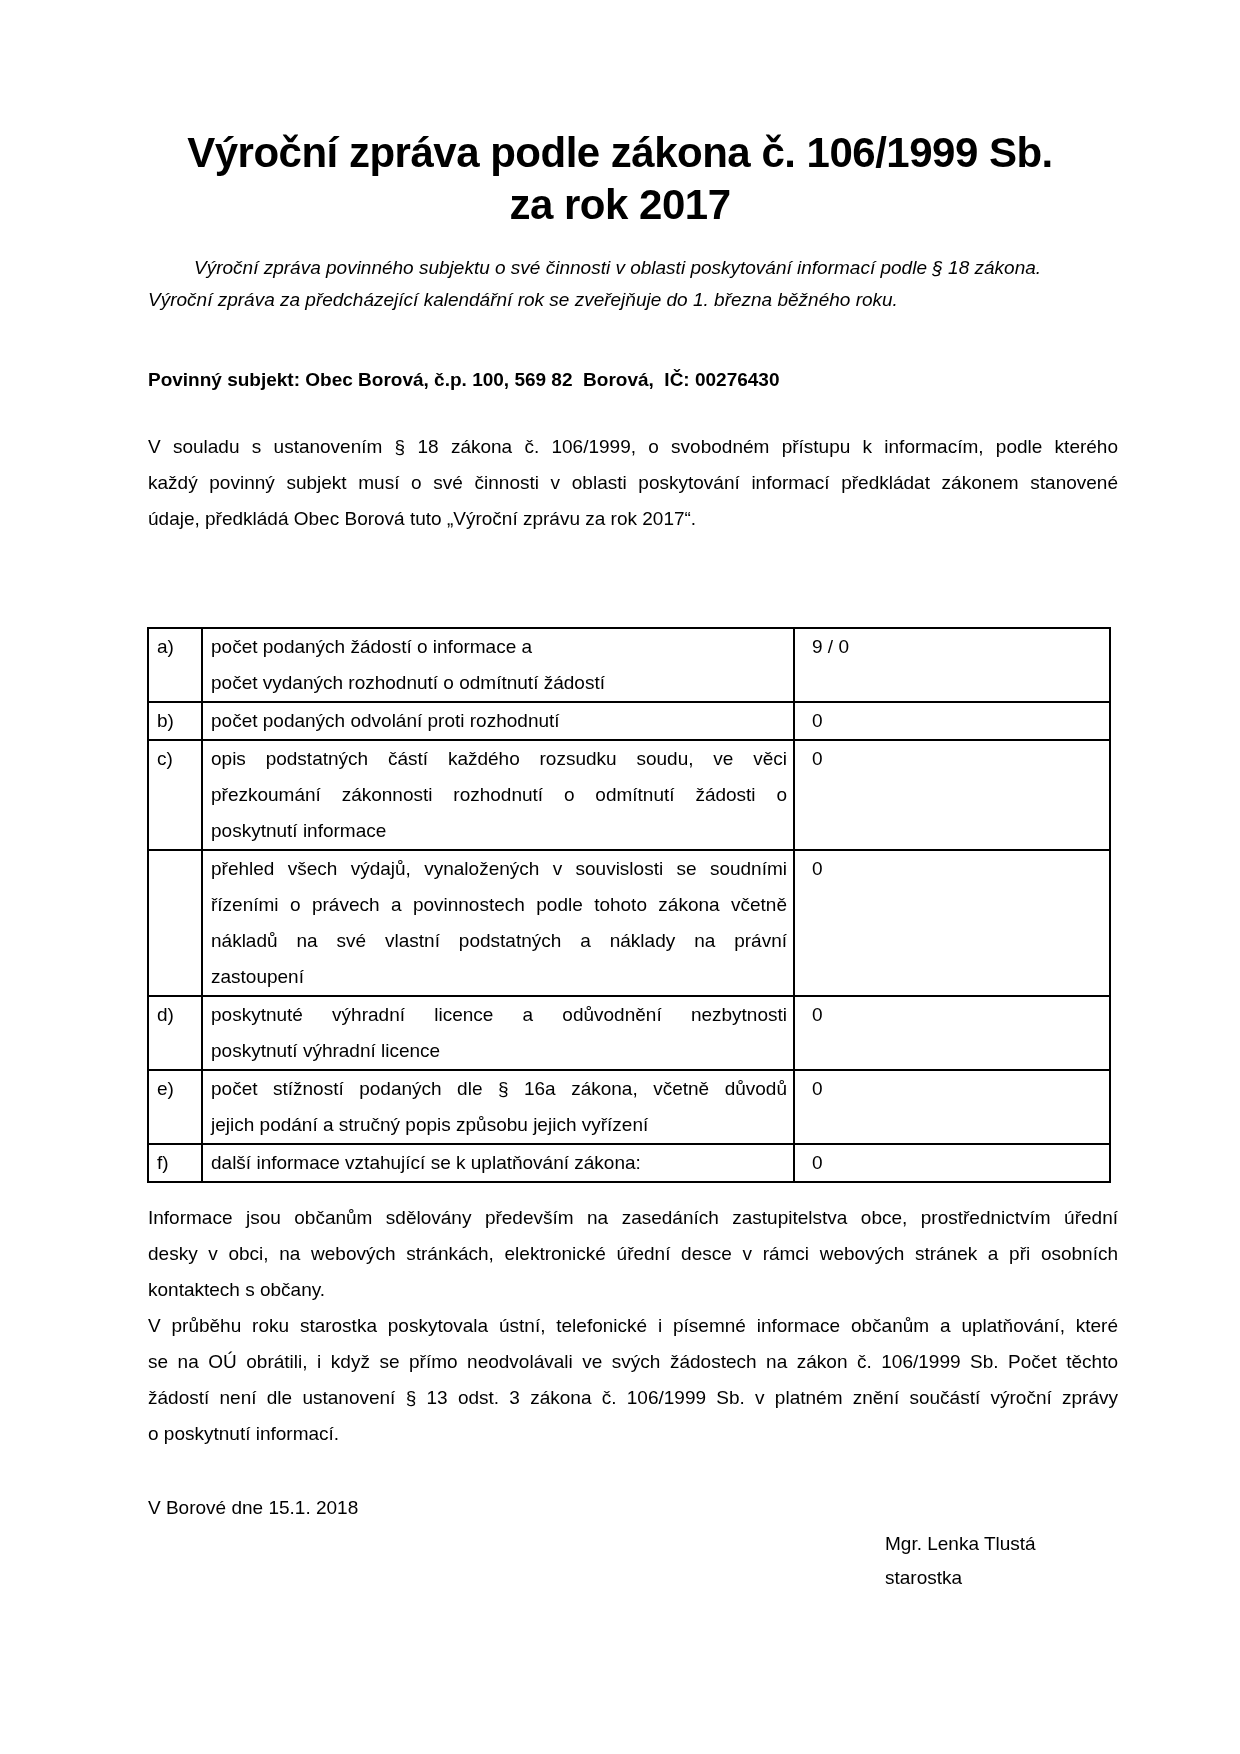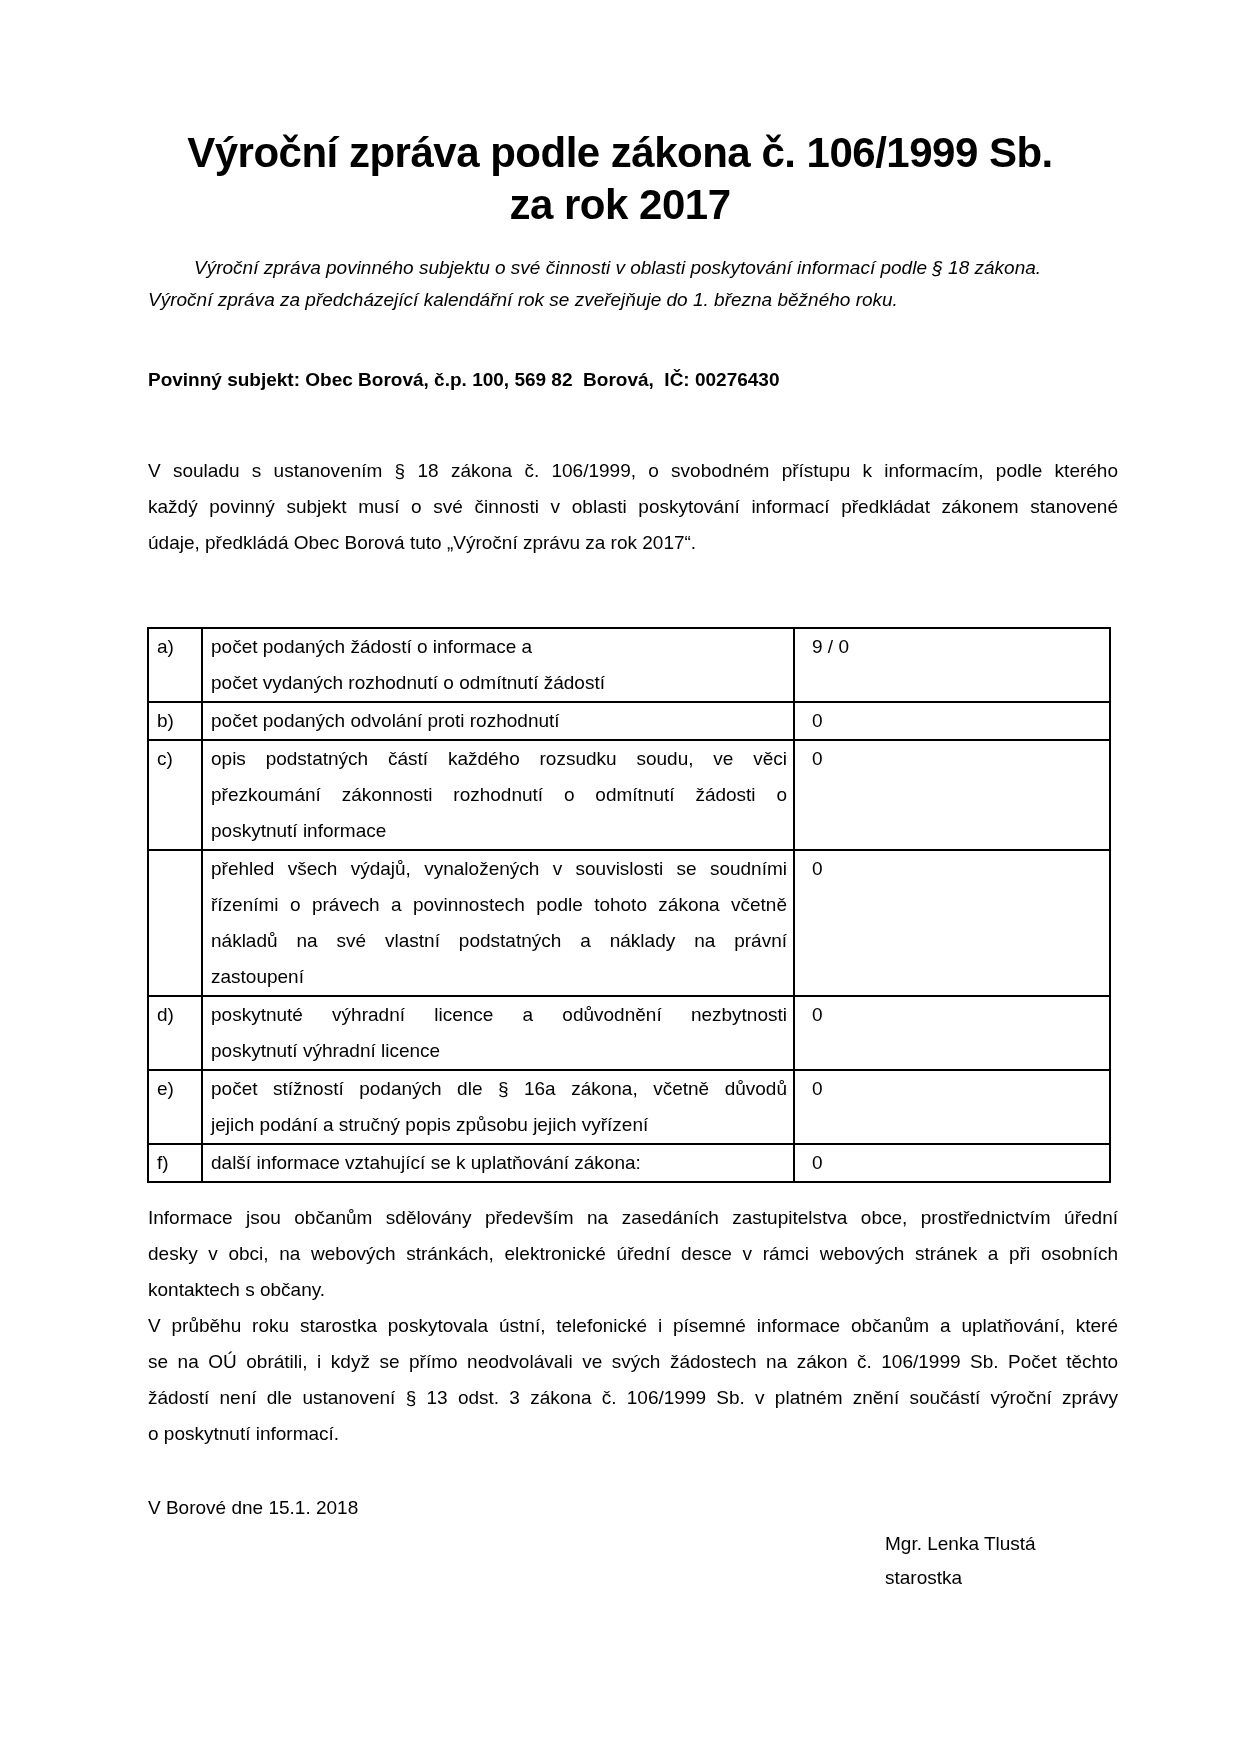--- a/index.html
+++ b/index.html
@@ -8,21 +8,21 @@
   .page { position: absolute; left: 0; top: 0; width: 1240px; height: 1754px; }
   .title { position: absolute; left: 0; width: 1240px; text-align: center;
            font-weight: bold; font-size: 42px; line-height: 52px; letter-spacing: -0.5px; }
   .title-1 { top: 127px; }
   .title-2 { top: 179px; }
   .intro { position: absolute; left: 148px; font-style: italic; font-size: 19px; line-height: 34px; }
   .intro-1 { top: 251px; margin-left: 46px; }
   .intro-2 { top: 283px; }
   .subject { position: absolute; left: 148px; top: 366px; font-weight: bold; font-size: 19px; line-height: 28px; white-space: pre; }
   .para { position: absolute; left: 148px; width: 970px; font-size: 19px; line-height: 36px; text-align: justify; }
-  .para-law { top: 453px; }
+  .para-law { top: 429px; }
   .para-info { top: 1200px; }
   .para-mayor { top: 1308px; }
   .para .line { display: block; text-align: justify; text-align-last: justify; height: 36px; }
   .para .line.last { text-align-last: left; }
 
   table.report { position: absolute; left: 147px; top: 627px; width: 964px;
                  border-collapse: collapse; font-size: 19px; }
   table.report td { border: 2px solid #000; vertical-align: top; padding: 0 6px; line-height: 36px; }
   table.report td.c-letter { width: 38px; padding-left: 8px; }
   table.report td.c-text { width: 576px; padding-left: 8px; padding-right: 6px; }

